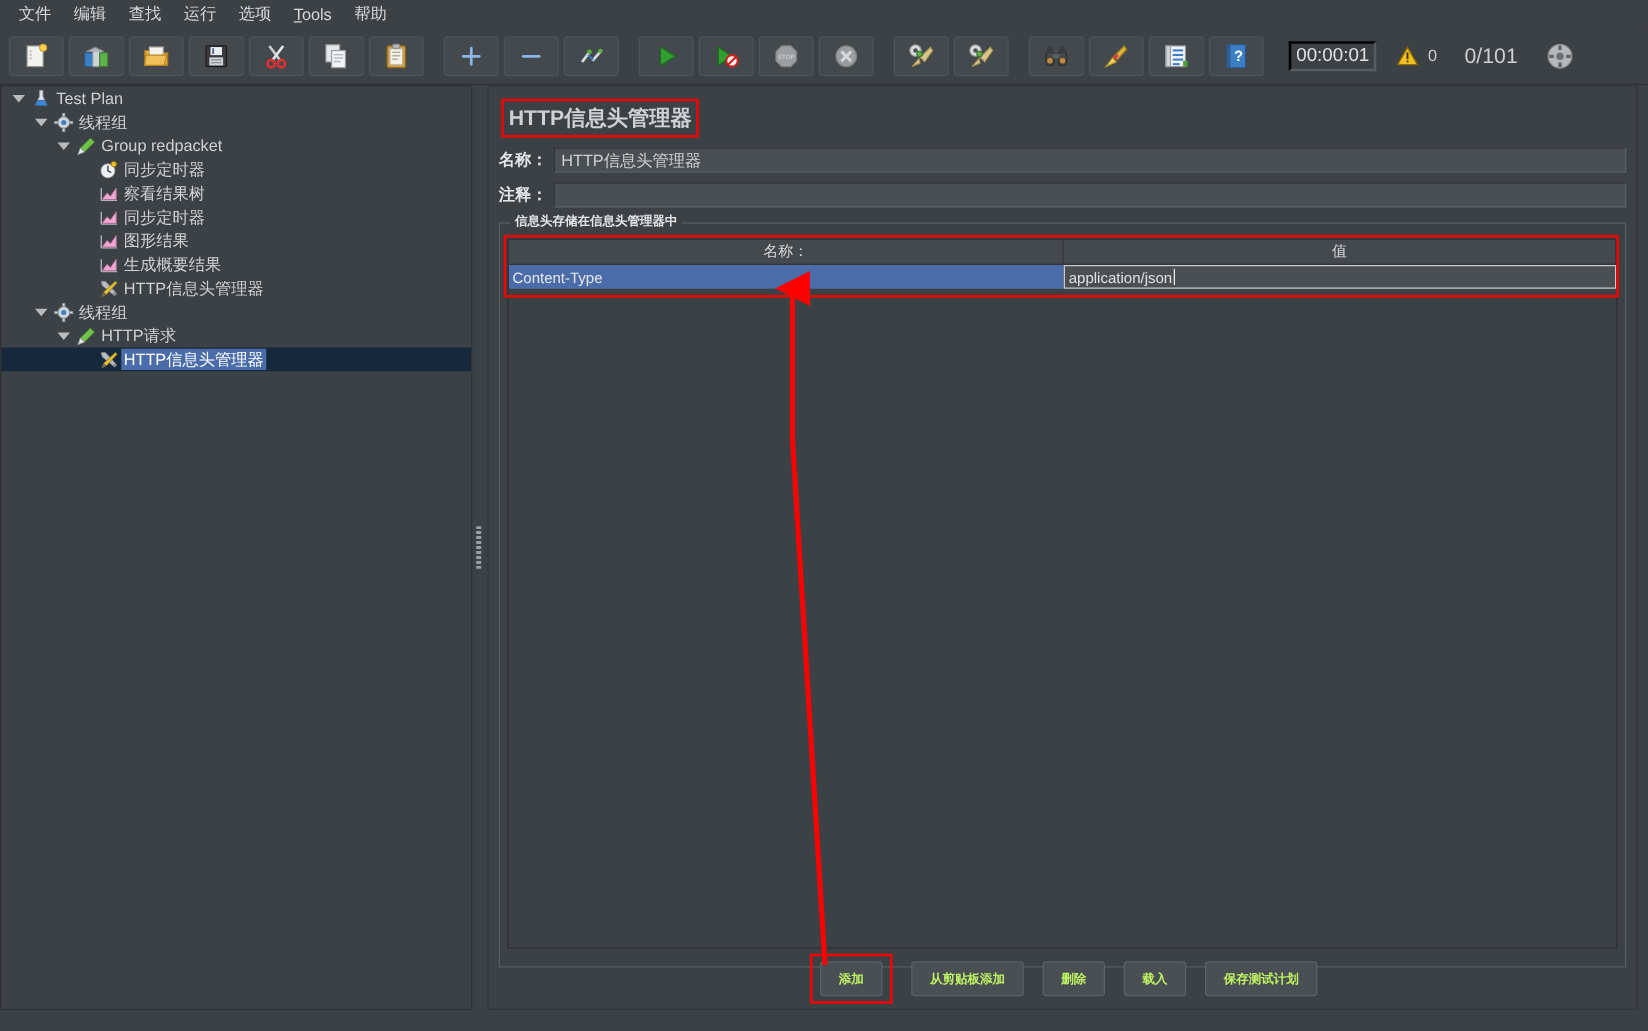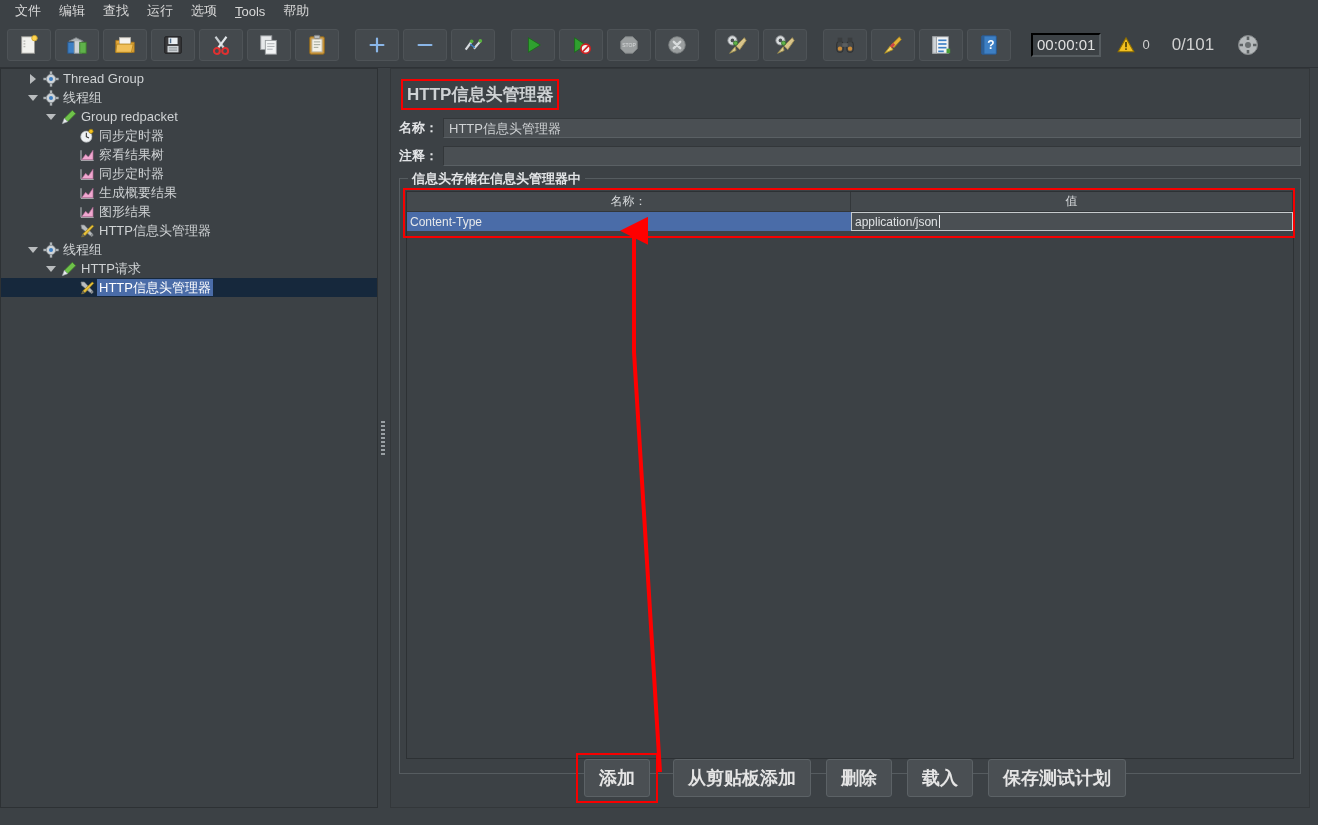--- a/index.html
+++ b/index.html
@@ -160,21 +160,21 @@
     margin-top: 12px;
     border: 1px solid #565c60;
     height: 596px;
     padding: 6px;
   }
   .group-legend {
     position: absolute;
     top: -9px; left: 8px;
     background: #3c4145;
     color: #e2e4e6;
-    font-size: 13px;
+    font-size: 10px;
     font-weight: bold;
     padding: 0 4px;
   }
   .table-outline {
     position: absolute;
     left: 3px; top: 9px;
     width: 892px; height: 50px;
     border: 2px solid #f70000;
     pointer-events: none;
     z-index: 5;
@@ -228,22 +228,22 @@
     position: absolute;
     left: 0; bottom: 4px;
     width: 920px;
     display: flex; align-items: center; justify-content: center;
     gap: 15px;
   }
   .btn {
     background: #4a4f53;
     border: 1px solid #5c6266;
     border-radius: 3px;
-    color: #e5e5e5;
-    font-size: 18px;
+    color: #bef264;
+    font-size: 10px;
     font-weight: bold;
     padding: 6px 14px;
     cursor: default;
     white-space: nowrap;
   }
   .btn-highlight {
     border: 2px solid #f70000;
     padding: 4px 6px;
     display: inline-block;
   }
@@ -503,37 +503,137 @@
             <circle cx="12" cy="12" r="9.5" fill="#b5b9bb" stroke="#85898b"></circle>
             <circle cx="12" cy="12" r="3" fill="#6b7072"></circle>
             <path d="M12 3.5 L12 7 M12 17 L12 20.5 M3.5 12 L7 12 M17 12 L20.5 12" stroke="#5c6163" stroke-width="2.6"></path>
           </svg>
         </span>
       </div>
     </div>
 
   <div class="tree-panel" id="tree">
       <div class="tree-row">
+        <div style="width: 6px; flex: 0 0 6px;"></div>
+        <div class="twisty">
+          <div class="tw-down"></div>
+        </div>
+        <div class="ticon">
+          <svg class="ic" width="16" height="16" viewBox="0 0 24 24">
+            <path d="M10 2h4v7l5 11H5l5-11z" fill="#dfe3e6" stroke="#9aa0a4"></path>
+            <path d="M7.5 14h9l2.5 6H5z" fill="#3d86d8" stroke="#2a5f9c"></path>
+          </svg>
+        </div>
+        <span class="lbl">Test Plan</span>
+      </div>
+      <div class="tree-row">
         <div style="width: 24px; flex: 0 0 24px;"></div>
         <div class="twisty">
-          <div class="tw-right"></div>
+          <div class="tw-down"></div>
         </div>
         <div class="ticon">
           <svg class="ic" width="16" height="16" viewBox="0 0 24 24">
             <circle cx="12" cy="12" r="7" fill="#cfd4d8" stroke="#8d9397"></circle>
             <circle cx="12" cy="12" r="3" fill="#3d7fc4"></circle>
             <g fill="#cfd4d8" stroke="#8d9397">
               <rect x="10.6" y="1" width="2.8" height="4"></rect>
               <rect x="10.6" y="19" width="2.8" height="4"></rect>
               <rect x="1" y="10.6" width="4" height="2.8"></rect>
               <rect x="19" y="10.6" width="4" height="2.8"></rect>
             </g>
           </svg>
         </div>
-        <span class="lbl">Thread Group</span>
+        <span class="lbl">线程组</span>
+      </div>
+      <div class="tree-row">
+        <div style="width: 42px; flex: 0 0 42px;"></div>
+        <div class="twisty">
+          <div class="tw-down"></div>
+        </div>
+        <div class="ticon">
+          <svg class="ic" width="16" height="16" viewBox="0 0 24 24">
+            <path d="M17 2 L22 7 L10 19 L5 14 Z" fill="#6fc24a" stroke="#3f7c28"></path>
+            <path d="M5 14 L2 22 L10 19 Z" fill="#e8ebee" stroke="#9aa0a4"></path>
+          </svg>
+        </div>
+        <span class="lbl">Group redpacket</span>
+      </div>
+      <div class="tree-row">
+        <div style="width: 60px; flex: 0 0 60px;"></div>
+        <div class="twisty"></div>
+        <div class="ticon">
+          <svg class="ic" width="16" height="16" viewBox="0 0 24 24">
+            <circle cx="11" cy="13" r="8.5" fill="#eef1f3" stroke="#7f8budge"></circle>
+            <circle cx="11" cy="13" r="8.5" fill="#eef1f3" stroke="#86898c"></circle>
+            <path d="M11 7 L11 13 L15 15" stroke="#333" stroke-width="1.6" fill="none"></path>
+            <circle cx="18" cy="5" r="3.2" fill="#f2c020" stroke="#9c7c08"></circle>
+          </svg>
+        </div>
+        <span class="lbl">同步定时器</span>
+      </div>
+      <div class="tree-row">
+        <div style="width: 60px; flex: 0 0 60px;"></div>
+        <div class="twisty"></div>
+        <div class="ticon">
+          <svg class="ic" width="16" height="16" viewBox="0 0 24 24">
+            <path d="M3 20 V5" stroke="#b6babd" stroke-width="1.6"></path>
+            <path d="M3 20 H22" stroke="#b6babd" stroke-width="1.6"></path>
+            <path d="M4 19 L10 11 L14 15 L21 5 L21 19 Z" fill="#f0a8d0" stroke="#b06a96"></path>
+          </svg>
+        </div>
+        <span class="lbl">察看结果树</span>
+      </div>
+      <div class="tree-row">
+        <div style="width: 60px; flex: 0 0 60px;"></div>
+        <div class="twisty"></div>
+        <div class="ticon">
+          <svg class="ic" width="16" height="16" viewBox="0 0 24 24">
+            <path d="M3 20 V5" stroke="#b6babd" stroke-width="1.6"></path>
+            <path d="M3 20 H22" stroke="#b6babd" stroke-width="1.6"></path>
+            <path d="M4 19 L10 11 L14 15 L21 5 L21 19 Z" fill="#f0a8d0" stroke="#b06a96"></path>
+          </svg>
+        </div>
+        <span class="lbl">同步定时器</span>
+      </div>
+      <div class="tree-row">
+        <div style="width: 60px; flex: 0 0 60px;"></div>
+        <div class="twisty"></div>
+        <div class="ticon">
+          <svg class="ic" width="16" height="16" viewBox="0 0 24 24">
+            <path d="M3 20 V5" stroke="#b6babd" stroke-width="1.6"></path>
+            <path d="M3 20 H22" stroke="#b6babd" stroke-width="1.6"></path>
+            <path d="M4 19 L10 11 L14 15 L21 5 L21 19 Z" fill="#f0a8d0" stroke="#b06a96"></path>
+          </svg>
+        </div>
+        <span class="lbl">图形结果</span>
+      </div>
+      <div class="tree-row">
+        <div style="width: 60px; flex: 0 0 60px;"></div>
+        <div class="twisty"></div>
+        <div class="ticon">
+          <svg class="ic" width="16" height="16" viewBox="0 0 24 24">
+            <path d="M3 20 V5" stroke="#b6babd" stroke-width="1.6"></path>
+            <path d="M3 20 H22" stroke="#b6babd" stroke-width="1.6"></path>
+            <path d="M4 19 L10 11 L14 15 L21 5 L21 19 Z" fill="#f0a8d0" stroke="#b06a96"></path>
+          </svg>
+        </div>
+        <span class="lbl">生成概要结果</span>
+      </div>
+      <div class="tree-row">
+        <div style="width: 60px; flex: 0 0 60px;"></div>
+        <div class="twisty"></div>
+        <div class="ticon">
+          <svg class="ic" width="16" height="16" viewBox="0 0 24 24">
+            <path d="M3 3 L8 3 L20 16 L17 19 L4 8 Z" fill="#b8bcbf" stroke="#7d8184"></path>
+            <path d="M17 19 L20 16 L22 18 L19 21 Z" fill="#8b8f92"></path>
+            <path d="M20 3 L22 5 L9 19 L4 21 L6 16 Z" fill="#e8c03a" stroke="#9c8114"></path>
+            <path d="M4 21 L6 16 L9 19 Z" fill="#5a5e61"></path>
+          </svg>
+        </div>
+        <span class="lbl">HTTP信息头管理器</span>
       </div>
       <div class="tree-row">
         <div style="width: 24px; flex: 0 0 24px;"></div>
         <div class="twisty">
           <div class="tw-down"></div>
         </div>
         <div class="ticon">
           <svg class="ic" width="16" height="16" viewBox="0 0 24 24">
             <circle cx="12" cy="12" r="7" fill="#cfd4d8" stroke="#8d9397"></circle>
             <circle cx="12" cy="12" r="3" fill="#3d7fc4"></circle>
@@ -551,126 +651,20 @@
         <div style="width: 42px; flex: 0 0 42px;"></div>
         <div class="twisty">
           <div class="tw-down"></div>
         </div>
         <div class="ticon">
           <svg class="ic" width="16" height="16" viewBox="0 0 24 24">
             <path d="M17 2 L22 7 L10 19 L5 14 Z" fill="#6fc24a" stroke="#3f7c28"></path>
             <path d="M5 14 L2 22 L10 19 Z" fill="#e8ebee" stroke="#9aa0a4"></path>
           </svg>
         </div>
-        <span class="lbl">Group redpacket</span>
-      </div>
-      <div class="tree-row">
-        <div style="width: 60px; flex: 0 0 60px;"></div>
-        <div class="twisty"></div>
-        <div class="ticon">
-          <svg class="ic" width="16" height="16" viewBox="0 0 24 24">
-            <circle cx="11" cy="13" r="8.5" fill="#eef1f3" stroke="#7f8budge"></circle>
-            <circle cx="11" cy="13" r="8.5" fill="#eef1f3" stroke="#86898c"></circle>
-            <path d="M11 7 L11 13 L15 15" stroke="#333" stroke-width="1.6" fill="none"></path>
-            <circle cx="18" cy="5" r="3.2" fill="#f2c020" stroke="#9c7c08"></circle>
-          </svg>
-        </div>
-        <span class="lbl">同步定时器</span>
-      </div>
-      <div class="tree-row">
-        <div style="width: 60px; flex: 0 0 60px;"></div>
-        <div class="twisty"></div>
-        <div class="ticon">
-          <svg class="ic" width="16" height="16" viewBox="0 0 24 24">
-            <path d="M3 20 V5" stroke="#b6babd" stroke-width="1.6"></path>
-            <path d="M3 20 H22" stroke="#b6babd" stroke-width="1.6"></path>
-            <path d="M4 19 L10 11 L14 15 L21 5 L21 19 Z" fill="#f0a8d0" stroke="#b06a96"></path>
-          </svg>
-        </div>
-        <span class="lbl">察看结果树</span>
-      </div>
-      <div class="tree-row">
-        <div style="width: 60px; flex: 0 0 60px;"></div>
-        <div class="twisty"></div>
-        <div class="ticon">
-          <svg class="ic" width="16" height="16" viewBox="0 0 24 24">
-            <path d="M3 20 V5" stroke="#b6babd" stroke-width="1.6"></path>
-            <path d="M3 20 H22" stroke="#b6babd" stroke-width="1.6"></path>
-            <path d="M4 19 L10 11 L14 15 L21 5 L21 19 Z" fill="#f0a8d0" stroke="#b06a96"></path>
-          </svg>
-        </div>
-        <span class="lbl">同步定时器</span>
-      </div>
-      <div class="tree-row">
-        <div style="width: 60px; flex: 0 0 60px;"></div>
-        <div class="twisty"></div>
-        <div class="ticon">
-          <svg class="ic" width="16" height="16" viewBox="0 0 24 24">
-            <path d="M3 20 V5" stroke="#b6babd" stroke-width="1.6"></path>
-            <path d="M3 20 H22" stroke="#b6babd" stroke-width="1.6"></path>
-            <path d="M4 19 L10 11 L14 15 L21 5 L21 19 Z" fill="#f0a8d0" stroke="#b06a96"></path>
-          </svg>
-        </div>
-        <span class="lbl">生成概要结果</span>
-      </div>
-      <div class="tree-row">
-        <div style="width: 60px; flex: 0 0 60px;"></div>
-        <div class="twisty"></div>
-        <div class="ticon">
-          <svg class="ic" width="16" height="16" viewBox="0 0 24 24">
-            <path d="M3 20 V5" stroke="#b6babd" stroke-width="1.6"></path>
-            <path d="M3 20 H22" stroke="#b6babd" stroke-width="1.6"></path>
-            <path d="M4 19 L10 11 L14 15 L21 5 L21 19 Z" fill="#f0a8d0" stroke="#b06a96"></path>
-          </svg>
-        </div>
-        <span class="lbl">图形结果</span>
-      </div>
-      <div class="tree-row">
-        <div style="width: 60px; flex: 0 0 60px;"></div>
-        <div class="twisty"></div>
-        <div class="ticon">
-          <svg class="ic" width="16" height="16" viewBox="0 0 24 24">
-            <path d="M3 3 L8 3 L20 16 L17 19 L4 8 Z" fill="#b8bcbf" stroke="#7d8184"></path>
-            <path d="M17 19 L20 16 L22 18 L19 21 Z" fill="#8b8f92"></path>
-            <path d="M20 3 L22 5 L9 19 L4 21 L6 16 Z" fill="#e8c03a" stroke="#9c8114"></path>
-            <path d="M4 21 L6 16 L9 19 Z" fill="#5a5e61"></path>
-          </svg>
-        </div>
-        <span class="lbl">HTTP信息头管理器</span>
-      </div>
-      <div class="tree-row">
-        <div style="width: 24px; flex: 0 0 24px;"></div>
-        <div class="twisty">
-          <div class="tw-down"></div>
-        </div>
-        <div class="ticon">
-          <svg class="ic" width="16" height="16" viewBox="0 0 24 24">
-            <circle cx="12" cy="12" r="7" fill="#cfd4d8" stroke="#8d9397"></circle>
-            <circle cx="12" cy="12" r="3" fill="#3d7fc4"></circle>
-            <g fill="#cfd4d8" stroke="#8d9397">
-              <rect x="10.6" y="1" width="2.8" height="4"></rect>
-              <rect x="10.6" y="19" width="2.8" height="4"></rect>
-              <rect x="1" y="10.6" width="4" height="2.8"></rect>
-              <rect x="19" y="10.6" width="4" height="2.8"></rect>
-            </g>
-          </svg>
-        </div>
-        <span class="lbl">线程组</span>
-      </div>
-      <div class="tree-row">
-        <div style="width: 42px; flex: 0 0 42px;"></div>
-        <div class="twisty">
-          <div class="tw-down"></div>
-        </div>
-        <div class="ticon">
-          <svg class="ic" width="16" height="16" viewBox="0 0 24 24">
-            <path d="M17 2 L22 7 L10 19 L5 14 Z" fill="#6fc24a" stroke="#3f7c28"></path>
-            <path d="M5 14 L2 22 L10 19 Z" fill="#e8ebee" stroke="#9aa0a4"></path>
-          </svg>
-        </div>
         <span class="lbl">HTTP请求</span>
       </div>
       <div class="tree-row selected">
         <div style="width: 60px; flex: 0 0 60px;"></div>
         <div class="twisty"></div>
         <div class="ticon">
           <svg class="ic" width="16" height="16" viewBox="0 0 24 24">
             <path d="M3 3 L8 3 L20 16 L17 19 L4 8 Z" fill="#b8bcbf" stroke="#7d8184"></path>
             <path d="M17 19 L20 16 L22 18 L19 21 Z" fill="#8b8f92"></path>
             <path d="M20 3 L22 5 L9 19 L4 21 L6 16 Z" fill="#e8c03a" stroke="#9c8114"></path>

